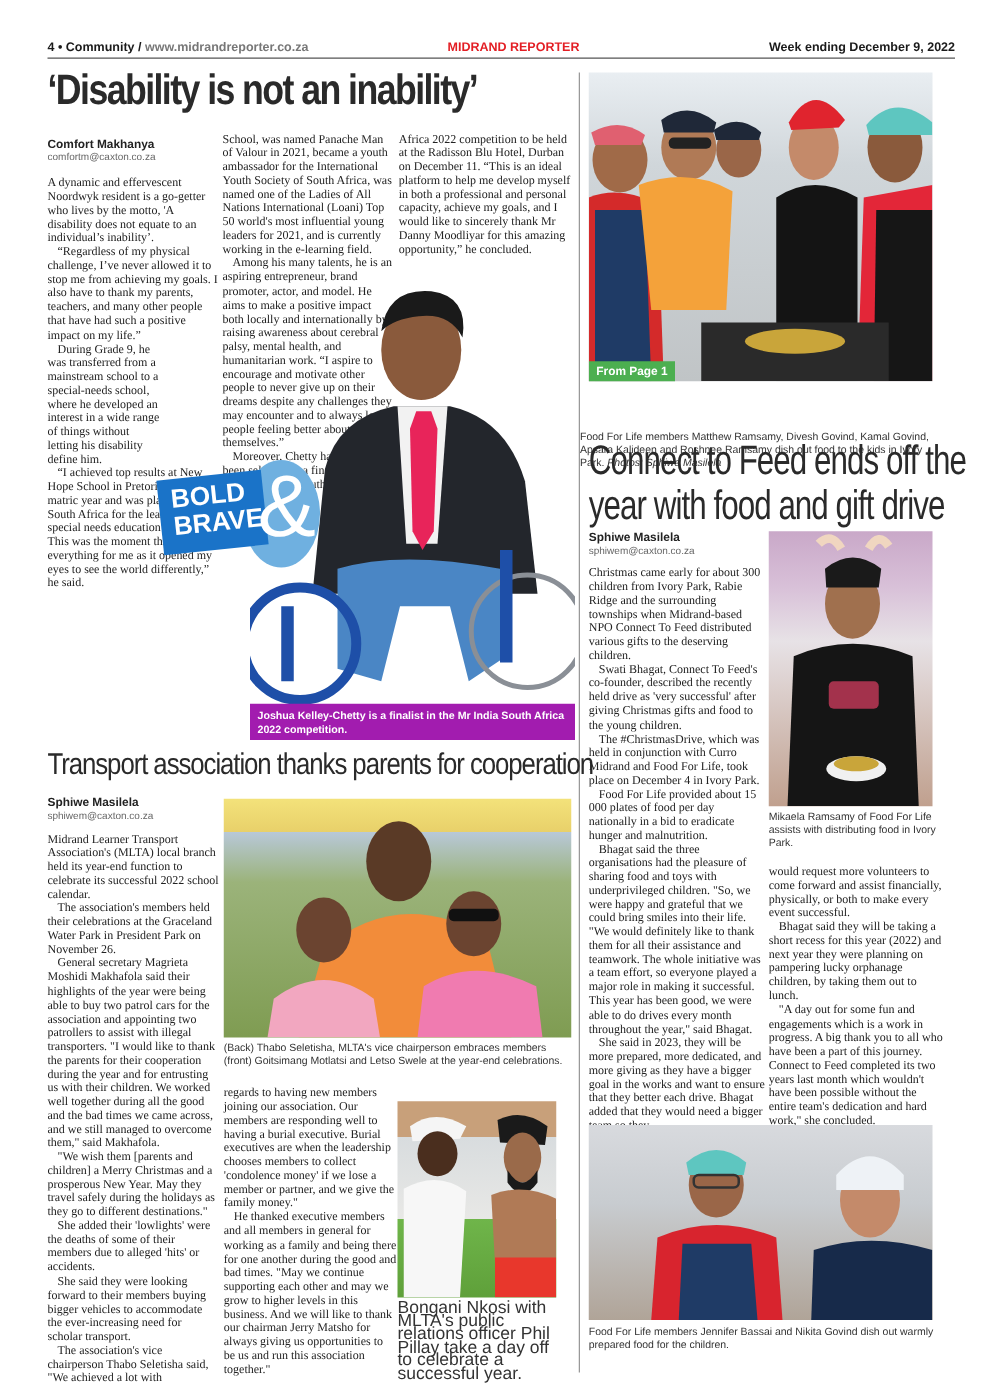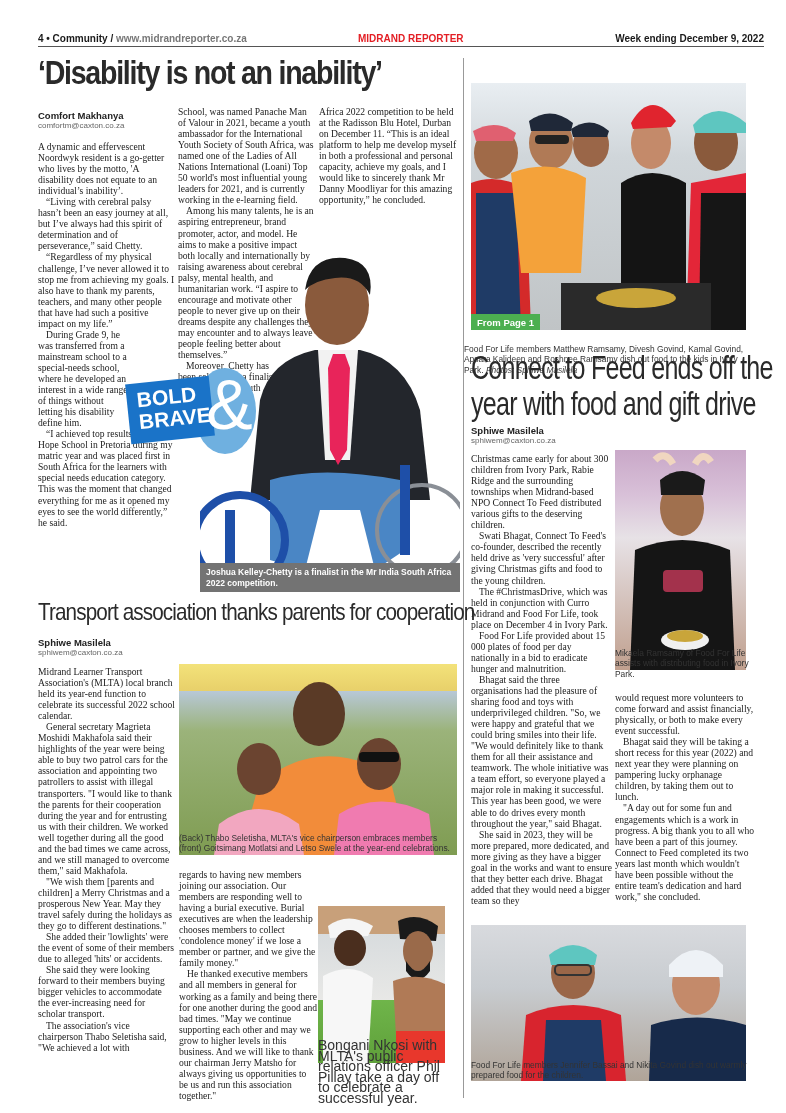--- a/index.html
+++ b/index.html
@@ -23,24 +23,24 @@
   .byline { font-family: "Liberation Sans", sans-serif; font-weight: bold; font-size: 9.5px; color: #222; }
   .email { font-family: "Liberation Sans", sans-serif; font-size: 8px; color: #666; }
 
   .col { font-size: 9.6px; line-height: 11.05px; color: #222; }
   .col p { text-indent: 8px; }
   .col p.first { text-indent: 0; }
 
   .caption { font-family: "Liberation Sans", sans-serif; font-size: 8.4px; line-height: 10.4px; color: #333; }
   .caption i { font-style: italic; }
 
-  .photo { overflow: hidden; margin-top: 25px; }
+  .photo { overflow: hidden; }
 
   .from-badge { font-family: "Liberation Sans", sans-serif; font-weight: bold; font-size: 9.5px; color: #fff; background: #4caf50; padding: 3px 6px; }
-  .blue-bar { background: #737373; color: #fff; font-family: "Liberation Sans", sans-serif; font-weight: bold; font-size: 8.5px; line-height: 10.5px; padding: 4px 6px; }
+  .blue-bar { background: #a21caf; color: #fff; font-family: "Liberation Sans", sans-serif; font-weight: bold; font-size: 8.5px; line-height: 10.5px; padding: 4px 6px; }
 </style>
 </head>
 <body>
 
 <div class="abs hdr">
   <div class="left">
     <span>4 • Community /</span>
     <span class="url">www.midrandreporter.co.za</span>
   </div>
   <div class="mid">MIDRAND REPORTER</div>
@@ -51,21 +51,20 @@
 
 <div class="abs h1" style="left:38px; top:52px; font-size:34px; line-height:40px; transform: scaleX(0.84); white-space:nowrap;">‘Disability is not an inability’</div>
 
 <div class="abs" style="left:38px; top:110px; width:135px;">
   <div class="byline">Comfort Makhanya</div>
   <div class="email">comfortm@caxton.co.za</div>
 </div>
 
 <div class="abs col" style="left:38px; top:141px; width:137px;">
   <p class="first">A dynamic and effervescent Noordwyk resident is a go-getter who lives by the motto, 'A disability does not equate to an individual’s inability’.</p>
-  <p>“Living with cerebral palsy hasn’t been an easy journey at all, but I’ve always had this spirit of determination and of perseverance,” said Chetty.</p>
   <p>“Regardless of my physical challenge, I’ve never allowed it to stop me from achieving my goals. I also have to thank my parents, teachers, and many other people that have had such a positive impact on my life.”</p>
   <p style="width:92px;">During Grade 9, he was transferred from a mainstream school to a special-needs school, where he developed an interest in a wide range of things without letting his disability define him.</p>
   <p>“I achieved top results at New Hope School in Pretoria during my matric year and was placed first in South Africa for the learners with special needs education category. This was the moment that changed everything for me as it opened my eyes to see the world differently,” he said.</p>
 </div>
 
 <div class="abs col" style="left:178px; top:106px; width:138px;">
   <p class="first">School, was named Panache Man of Valour in 2021, became a youth ambassador for the International Youth Society of South Africa, was named one of the Ladies of All Nations International (Loani) Top 50 world's most influential young leaders for 2021, and is currently working in the e-learning field.</p>
   <p>Among his many talents, he is an aspiring entrepreneur, brand promoter, actor, and model. He aims to make a positive impact both locally and internationally by raising awareness about cerebral palsy, mental health, and humanitarian work. “I aspire to encourage and motivate other people to never give up on their dreams despite any challenges they may encounter and to always leave people feeling better about themselves.”</p>
   <p style="width:100px;">Moreover, Chetty has been selected as a finalist in the Mr India South</p>
 </div>
@@ -108,23 +107,24 @@
 
 <div class="abs h2" style="left:38px; top:598px; font-size:24px; line-height:28px; transform: scaleX(0.86); white-space:nowrap;">Transport association thanks parents for cooperation</div>
 
 <div class="abs" style="left:38px; top:637px; width:135px;">
   <div class="byline">Sphiwe Masilela</div>
   <div class="email">sphiwem@caxton.co.za</div>
 </div>
 
 <div class="abs col" style="left:38px; top:666px; width:137px;">
   <p class="first">Midrand Learner Transport Association's (MLTA) local branch held its year-end function to celebrate its successful 2022 school calendar.</p>
+  <p>The association's members held their celebrations at the Graceland Water Park in President Park on November 26.</p>
   <p>General secretary Magrieta Moshidi Makhafola said their highlights of the year were being able to buy two patrol cars for the association and appointing two patrollers to assist with illegal transporters. "I would like to thank the parents for their cooperation during the year and for entrusting us with their children. We worked well together during all the good and the bad times we came across, and we still managed to overcome them," said Makhafola.</p>
   <p>"We wish them [parents and children] a Merry Christmas and a prosperous New Year. May they travel safely during the holidays as they go to different destinations."</p>
-  <p>She added their 'lowlights' were the event of some of their members due to alleged 'hits' or accidents.</p>
+  <p>She added their 'lowlights' were the deaths of some of their members due to alleged 'hits' or accidents.</p>
   <p>She said they were looking forward to their members buying bigger vehicles to accommodate the ever-increasing need for scholar transport.</p>
   <p>The association's vice chairperson Thabo Seletisha said, "We achieved a lot with</p>
 </div>
 
 <div class="abs photo" style="left:179px; top:639px; width:278px; height:191px; background:linear-gradient(#f3e27a 0%, #e8d06a 14%, #b8c8d8 14%, #9bb37a 35%, #7f9c52 100%);">
   <svg width="278" height="191" viewBox="0 0 278 191">
 
     <ellipse cx="140" cy="50" rx="26" ry="32" fill="#5a3a26"></ellipse>
     <path d="M80 120 Q140 70 210 110 L230 191 L60 191 Z" fill="#f28c3a"></path>
 

